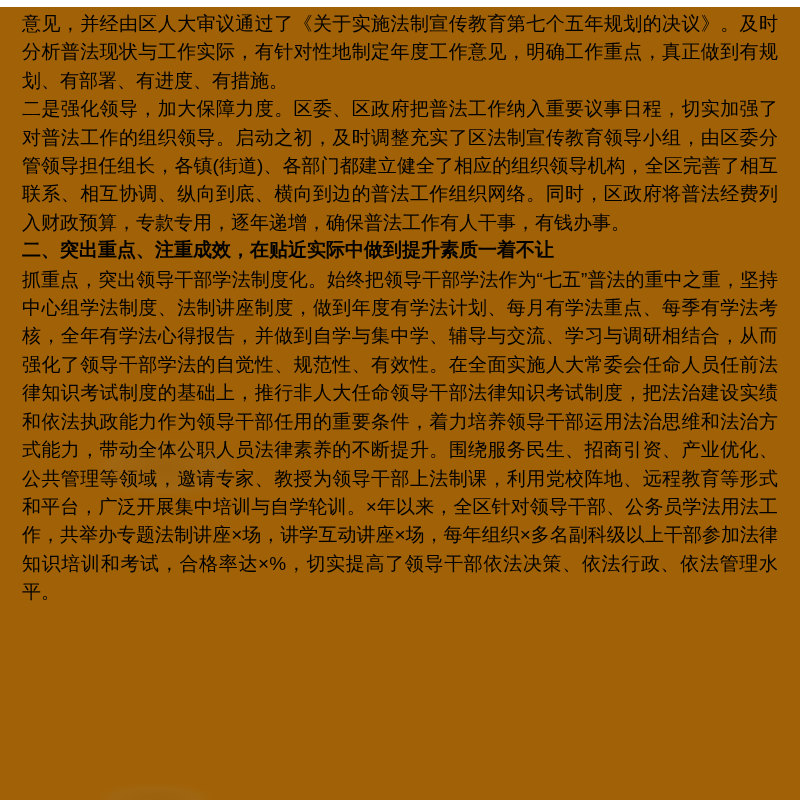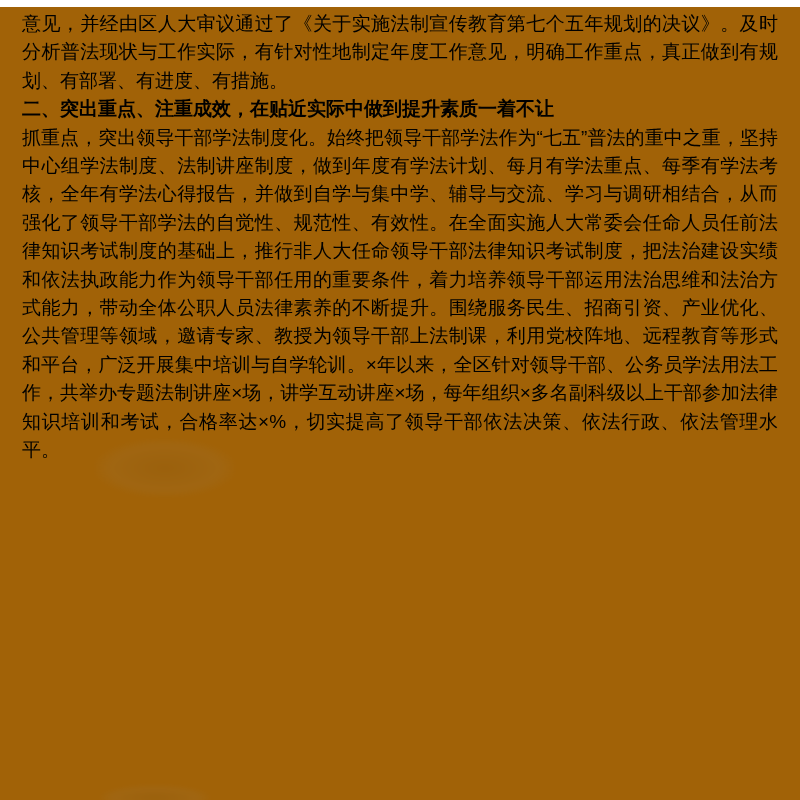--- a/index.html
+++ b/index.html
@@ -32,20 +32,21 @@
     text-align: justify;
     text-align-last: left;
     word-break: break-all;
   }
   .para {
     margin: 0;
     padding: 0;
   }
   .para.heading {
     font-weight: bold;
+    font-family: Liberation Mono, monospace;
   }
   
   .watermark {
     position: absolute;
     pointer-events: none;
     opacity: 0.07;
     background: radial-gradient(ellipse at center, #555 0%, #999 55%, transparent 75%);
     filter: blur(2px);
     border-radius: 8px;
   }
@@ -53,16 +54,17 @@
   .wm-2 { left: 100px; top: 778px; width: 110px; height: 26px; }
 </style>
 </head>
 <body>
 
 <div class="page">
   <div class="watermark wm-1"></div>
   <div class="watermark wm-2"></div>
   <div class="content">
       <p class="para body">意见，并经由区人大审议通过了《关于实施法制宣传教育第七个五年规划的决议》。及时分析普法现状与工作实际，有针对性地制定年度工作意见，明确工作重点，真正做到有规划、有部署、有进度、有措施。</p>
+      <p class="para body">二是强化领导，加大保障力度。区委、区政府把普法工作纳入重要议事日程，切实加强了对普法工作的组织领导。启动之初，及时调整充实了区法制宣传教育领导小组，由区委分管领导担任组长，各镇(街道)、各部门都建立健全了相应的组织领导机构，全区完善了相互联系、相互协调、纵向到底、横向到边的普法工作组织网络。同时，区政府将普法经费列入财政预算，专款专用，逐年递增，确保普法工作有人干事，有钱办事。</p>
       <p class="para heading">二、突出重点、注重成效，在贴近实际中做到提升素质一着不让</p>
       <p class="para body">抓重点，突出领导干部学法制度化。始终把领导干部学法作为“七五”普法的重中之重，坚持中心组学法制度、法制讲座制度，做到年度有学法计划、每月有学法重点、每季有学法考核，全年有学法心得报告，并做到自学与集中学、辅导与交流、学习与调研相结合，从而强化了领导干部学法的自觉性、规范性、有效性。在全面实施人大常委会任命人员任前法律知识考试制度的基础上，推行非人大任命领导干部法律知识考试制度，把法治建设实绩和依法执政能力作为领导干部任用的重要条件，着力培养领导干部运用法治思维和法治方式能力，带动全体公职人员法律素养的不断提升。围绕服务民生、招商引资、产业优化、公共管理等领域，邀请专家、教授为领导干部上法制课，利用党校阵地、远程教育等形式和平台，广泛开展集中培训与自学轮训。×年以来，全区针对领导干部、公务员学法用法工作，共举办专题法制讲座×场，讲学互动讲座×场，每年组织×多名副科级以上干部参加法律知识培训和考试，合格率达×%，切实提高了领导干部依法决策、依法行政、依法管理水平。</p>
     </div>
 </div>
 
 </body></html>

